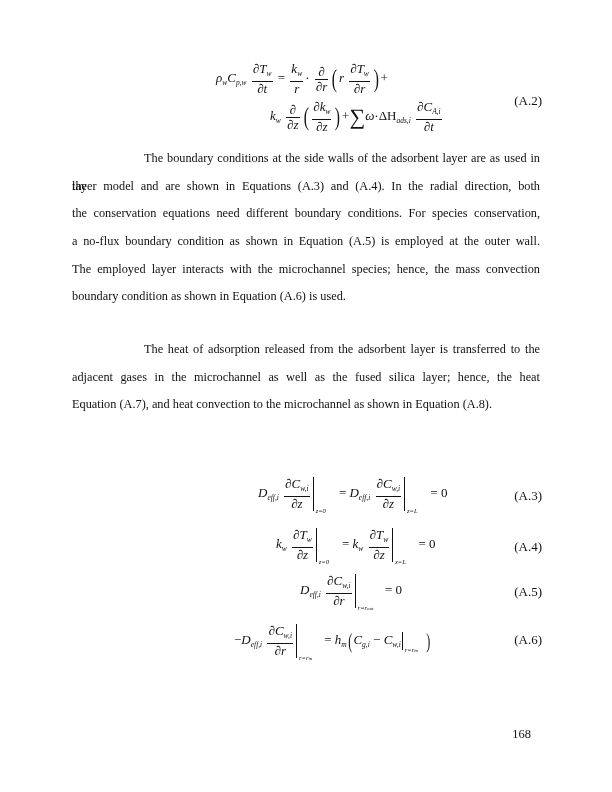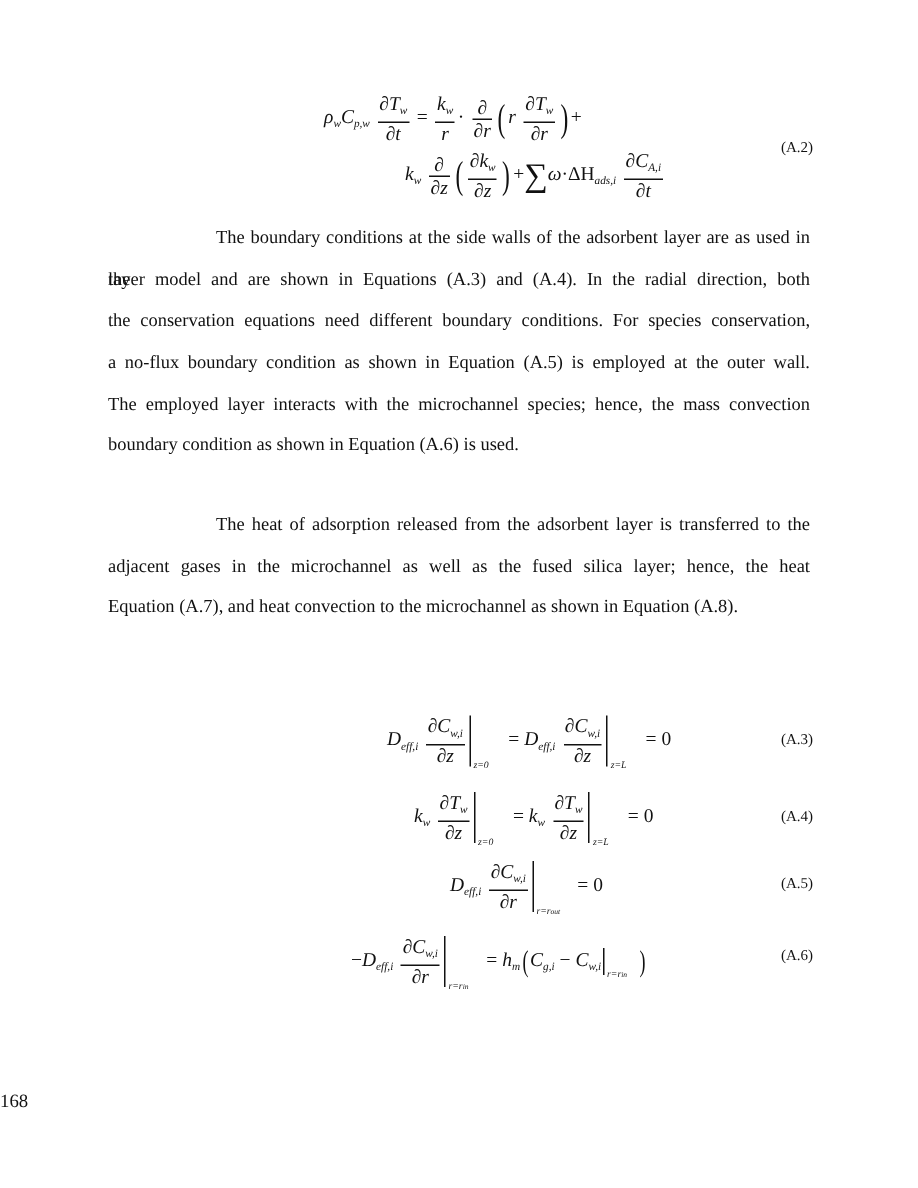--- a/index.html
+++ b/index.html
@@ -1,33 +1,33 @@
 <!DOCTYPE html>
 <html><head>
 <meta charset="utf-8">
 <style>
   html, body { margin:0; padding:0; background:#ffffff; }
   body { width:612px; height:792px; position:relative; overflow:hidden;
          font-family:"Liberation Serif", "DejaVu Serif", serif; color:#111; }
   .eq { position:absolute; font-family:"Liberation Serif", serif; font-style:italic; font-size:13px; white-space:nowrap; }
-  .eqnum { position:absolute; right:70px; font-size:10px; font-family:"Liberation Serif", serif; font-style:normal; }
+  .eqnum { position:absolute; right:70px; font-size:13px; font-family:"Liberation Serif", serif; font-style:normal; }
   .frac { display:inline-block; vertical-align:middle; text-align:center; margin:0 2px; }
   .frac > span { display:block; line-height:14px; padding:0 1px; }
   .frac > span.num { border-bottom:0.8px solid #111; }
   .sub { font-size:7.5px; vertical-align:-3px; }
   .up { font-style:normal; }
   .paren { font-style:normal; font-size:26px; vertical-align:middle; font-weight:100; transform:scaleX(0.6); display:inline-block; }
   .sigma { font-style:normal; font-size:22px; vertical-align:middle; }
   .evalbar { display:inline-block; vertical-align:middle; border-left:0.8px solid #111; height:34px; position:relative; width:22px; margin-left:1px; }
   .evalbar .lim { position:absolute; bottom:-3px; left:2px; font-size:6.5px; }
   .para { position:absolute; left:72px; width:468px; font-size:12.3px; line-height:27.7px; text-align:justify; }
   .para .line { display:block; text-align:justify; text-align-last:justify; height:27.7px; }
   .para .line.last { text-align-last:left; }
   .indent { text-indent:72px; }
-  .pagenum { position:absolute; left:0; width:496px; top:727px; text-align:left; font-size:12.5px; }
+  .pagenum { position:absolute; left:0; width:496px; top:727px; text-align:right; font-size:12.5px;padding-left:35px; }
 </style>
 </head>
 <body>
 
 <div class="eq" style="left:216px; top:62px;">
   <span>ρ</span><span class="sub">w</span><span>C</span><span class="sub">p,w</span>
   <span class="frac"><span class="num"><span>∂T</span><span class="sub">w</span></span><span>∂t</span></span>
   <span class="up">=</span>
   <span class="frac"><span class="num"><span>k</span><span class="sub">w</span></span><span>r</span></span><span class="up">·</span>
   <span class="frac"><span class="num">∂</span><span>∂r</span></span><span class="paren">(</span><span>r</span>

